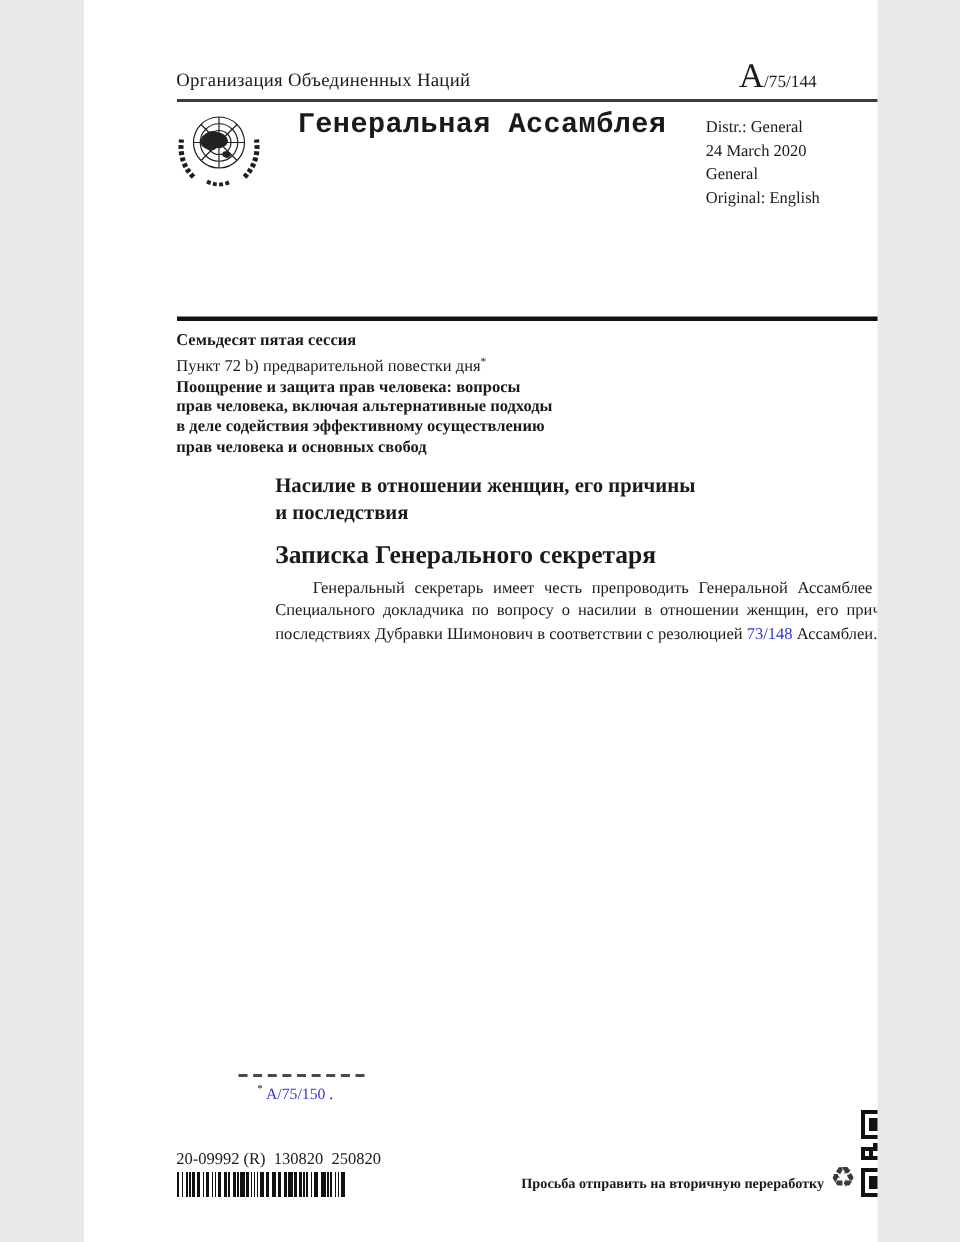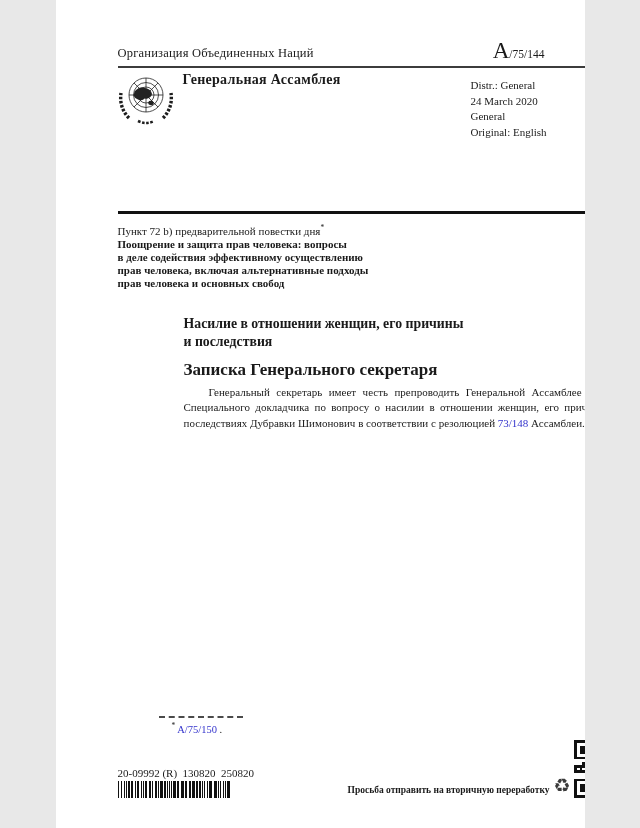--- a/index.html
+++ b/index.html
@@ -9,21 +9,21 @@
     font-family:"Liberation Serif","DejaVu Serif",serif;
     color:#1a1a1a;
   }
   
   .org-name{position:absolute;left:62px;top:46px;font-size:12.5px;letter-spacing:.2px;}
   .doc-symbol{position:absolute;right:40px;top:38px;white-space:nowrap;}
   .doc-symbol .sym-a{font-size:23px;}
   .doc-symbol .sym-rest{font-size:11.5px;}
   .rule-thin{position:absolute;left:62px;top:66px;width:538px;height:2px;background:#3c3c3c;}
   .emblem{position:absolute;left:60px;top:70px;width:60px;height:60px;}
-  .masthead{position:absolute;left:127px;top:72px;margin:0;font-size:14px;font-weight:bold;letter-spacing:.3px;}
+  .masthead{position:absolute;left:143px;top:72px;margin:0;font-size:19px;font-weight:bold;letter-spacing:.3px;font-family:Liberation Mono, monospace;}
   .distr{position:absolute;left:415px;top:78px;font-size:11px;line-height:15.6px;}
   .rule-thick{position:absolute;left:62px;top:211px;width:538px;height:3px;background:#111;}
   
   .session{position:absolute;left:62px;top:221px;font-size:11px;line-height:13.2px;}
   .session .b{font-weight:bold;}
   .session sup{font-size:7.5px;}
   
   .doc-title{position:absolute;left:128px;top:315px;font-size:13.8px;font-weight:bold;line-height:17.5px;font-family:Liberation Serif, serif;}
   .doc-subtitle{position:absolute;left:128px;top:360px;font-size:17px;font-weight:bold;}
   .body-par{position:absolute;left:128px;top:385px;width:437px;margin:0;
@@ -76,24 +76,25 @@
   <div class="distr">
     <div>Distr.: General</div>
     <div>24 March 2020</div>
     <div>General</div>
     <div>Original: English</div>
   </div>
 
   <div class="rule-thick"></div>
 
   <div class="session">
+    <div class="b">Семьдесят пятая сессия</div>
     <div><span>Пункт 72 b) предварительной повестки дня</span><sup>*</sup></div>
     <div class="b">Поощрение и защита прав человека: вопросы</div>
+    <div class="b">прав человека, включая альтернативные подходы</div>
     <div class="b">в деле содействия эффективному осуществлению</div>
-    <div class="b">прав человека, включая альтернативные подходы</div>
     <div class="b">прав человека и основных свобод</div>
   </div>
 
   <div class="doc-title">
     <div>Насилие в отношении женщин, его причины</div>
     <div>и последствия</div>
   </div>
   <div class="doc-subtitle">Записка Генерального секретаря</div>
   <p class="body-par"><span>Генеральный секретарь имеет честь препроводить Генеральной Ассамблее доклад Специального докладчика по вопросу о насилии в отношении женщин, его причинах и последствиях Дубравки Шимонович в соответствии с резолюцией </span><a href="#" class="doclink" style="color: rgb(51, 51, 204);">73/148</a><span> Ассамблеи.</span></p>
 

